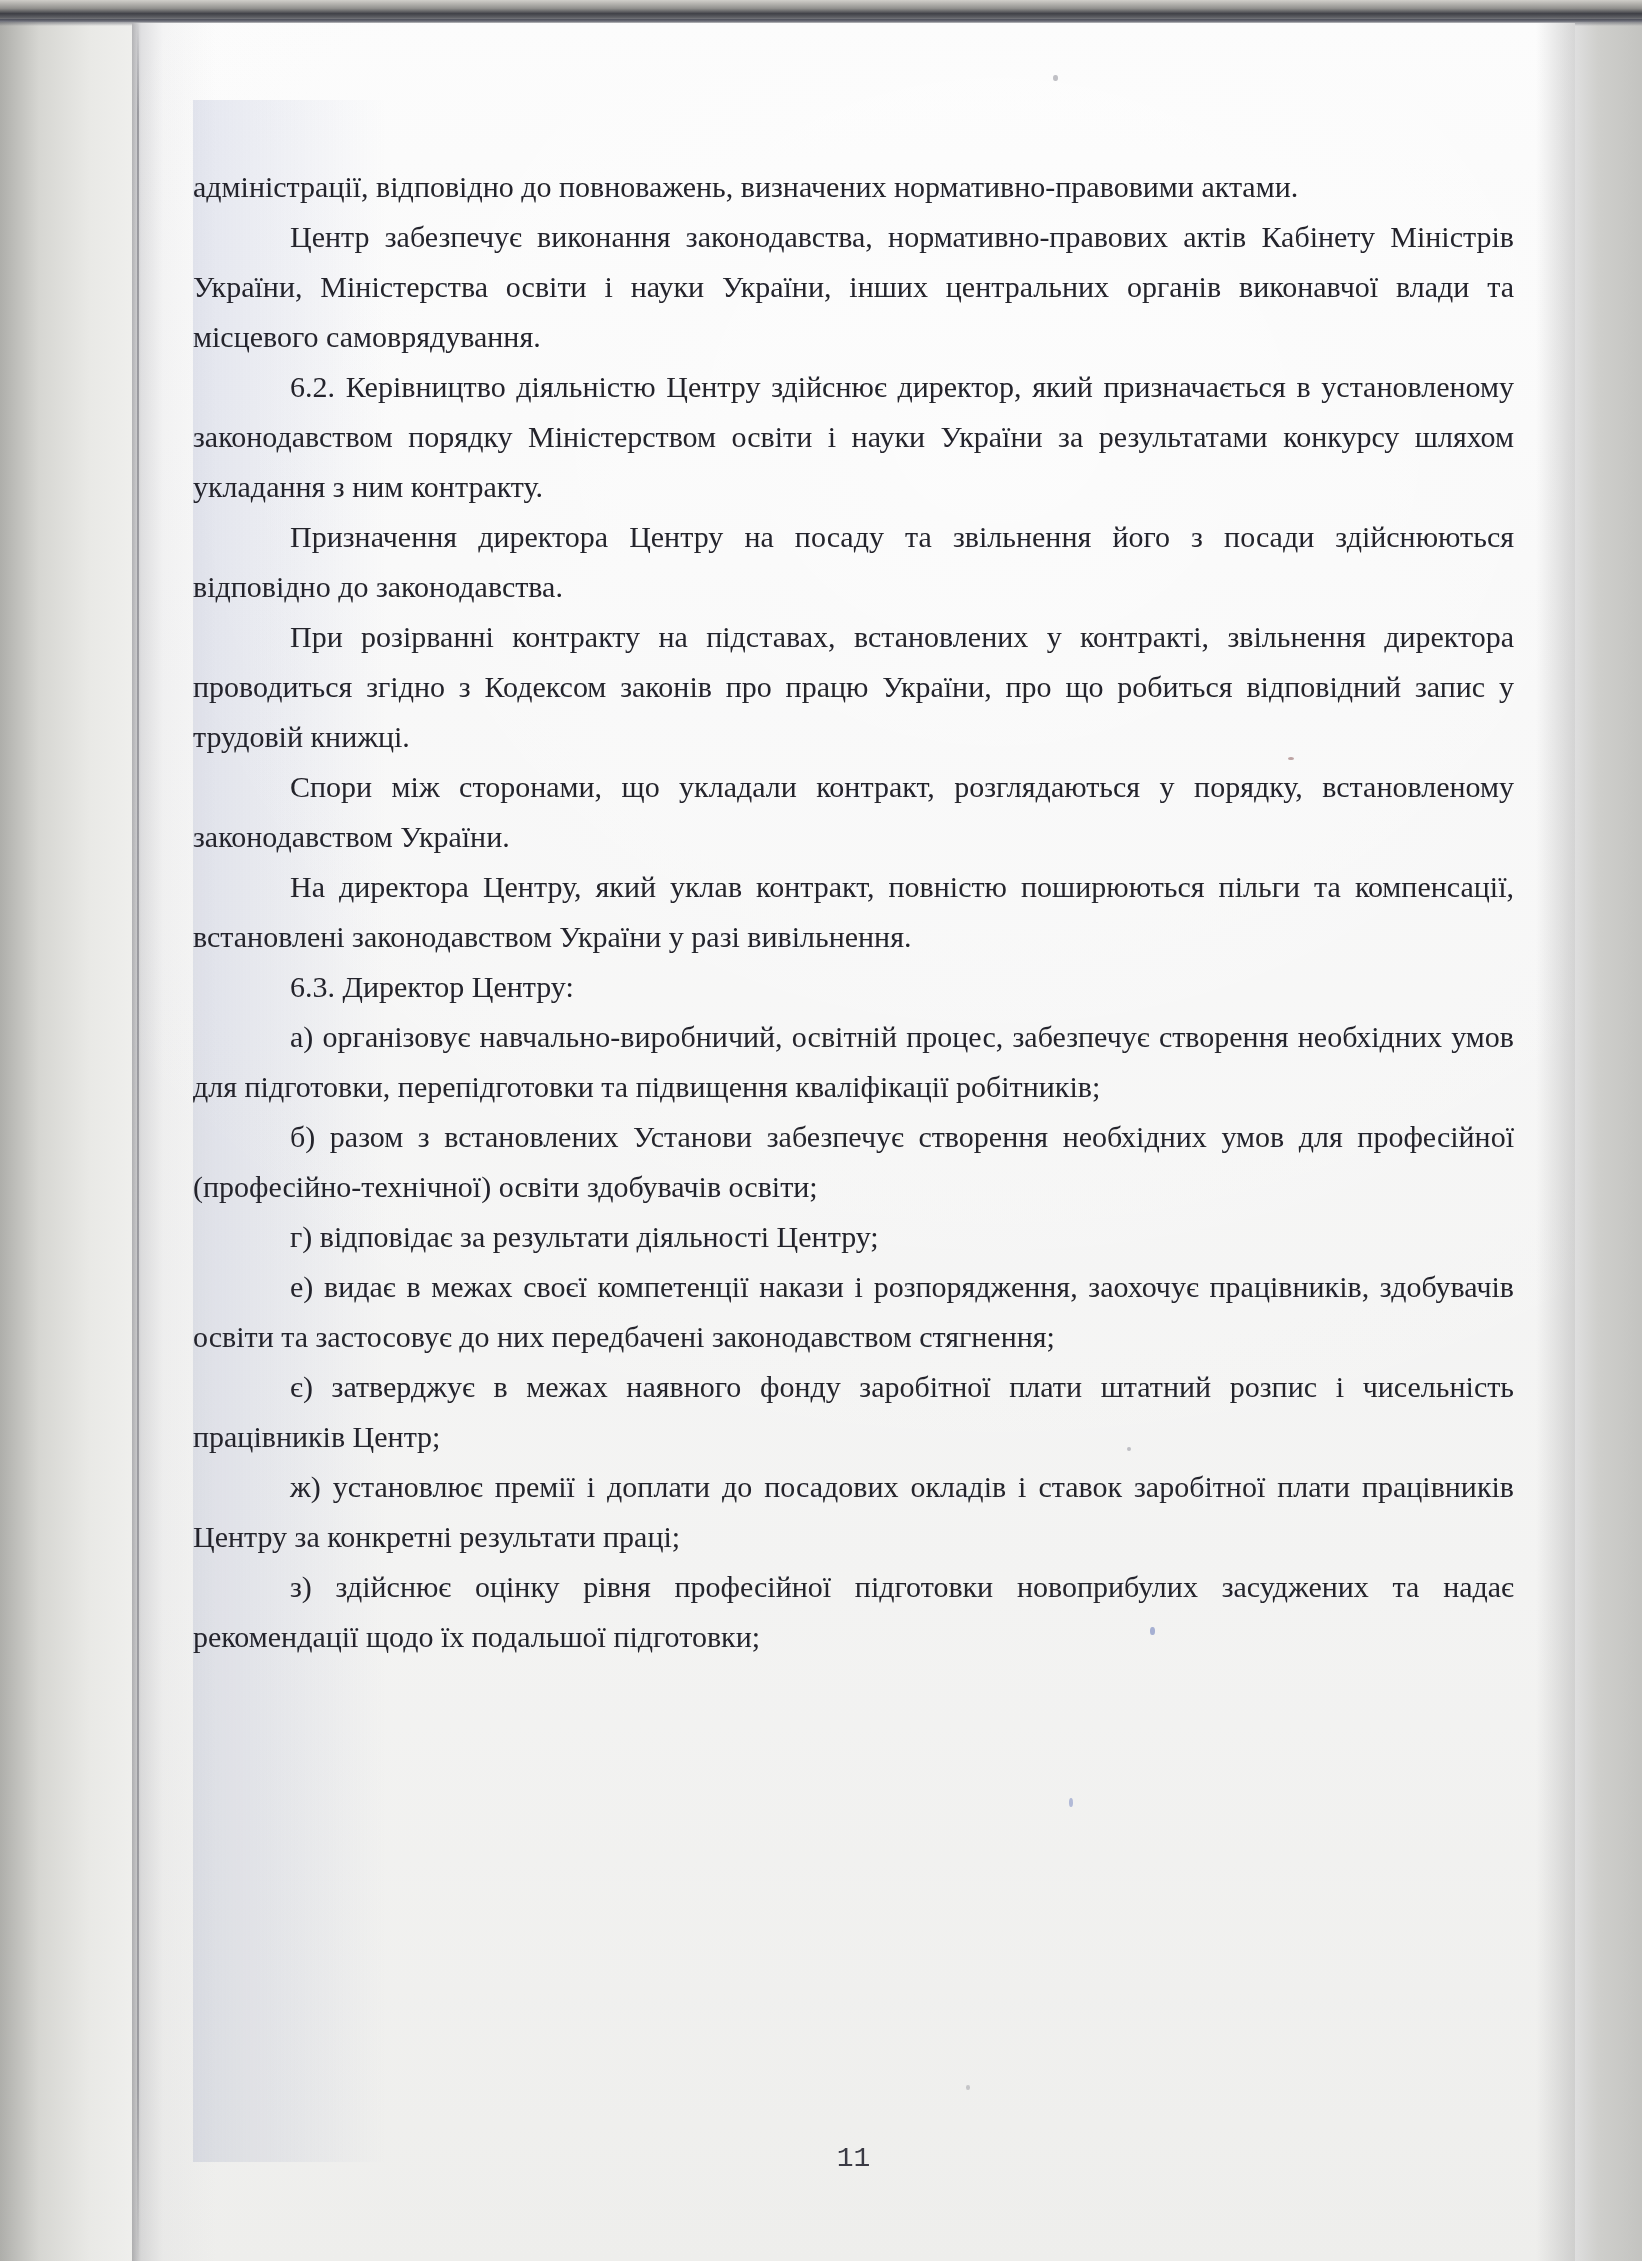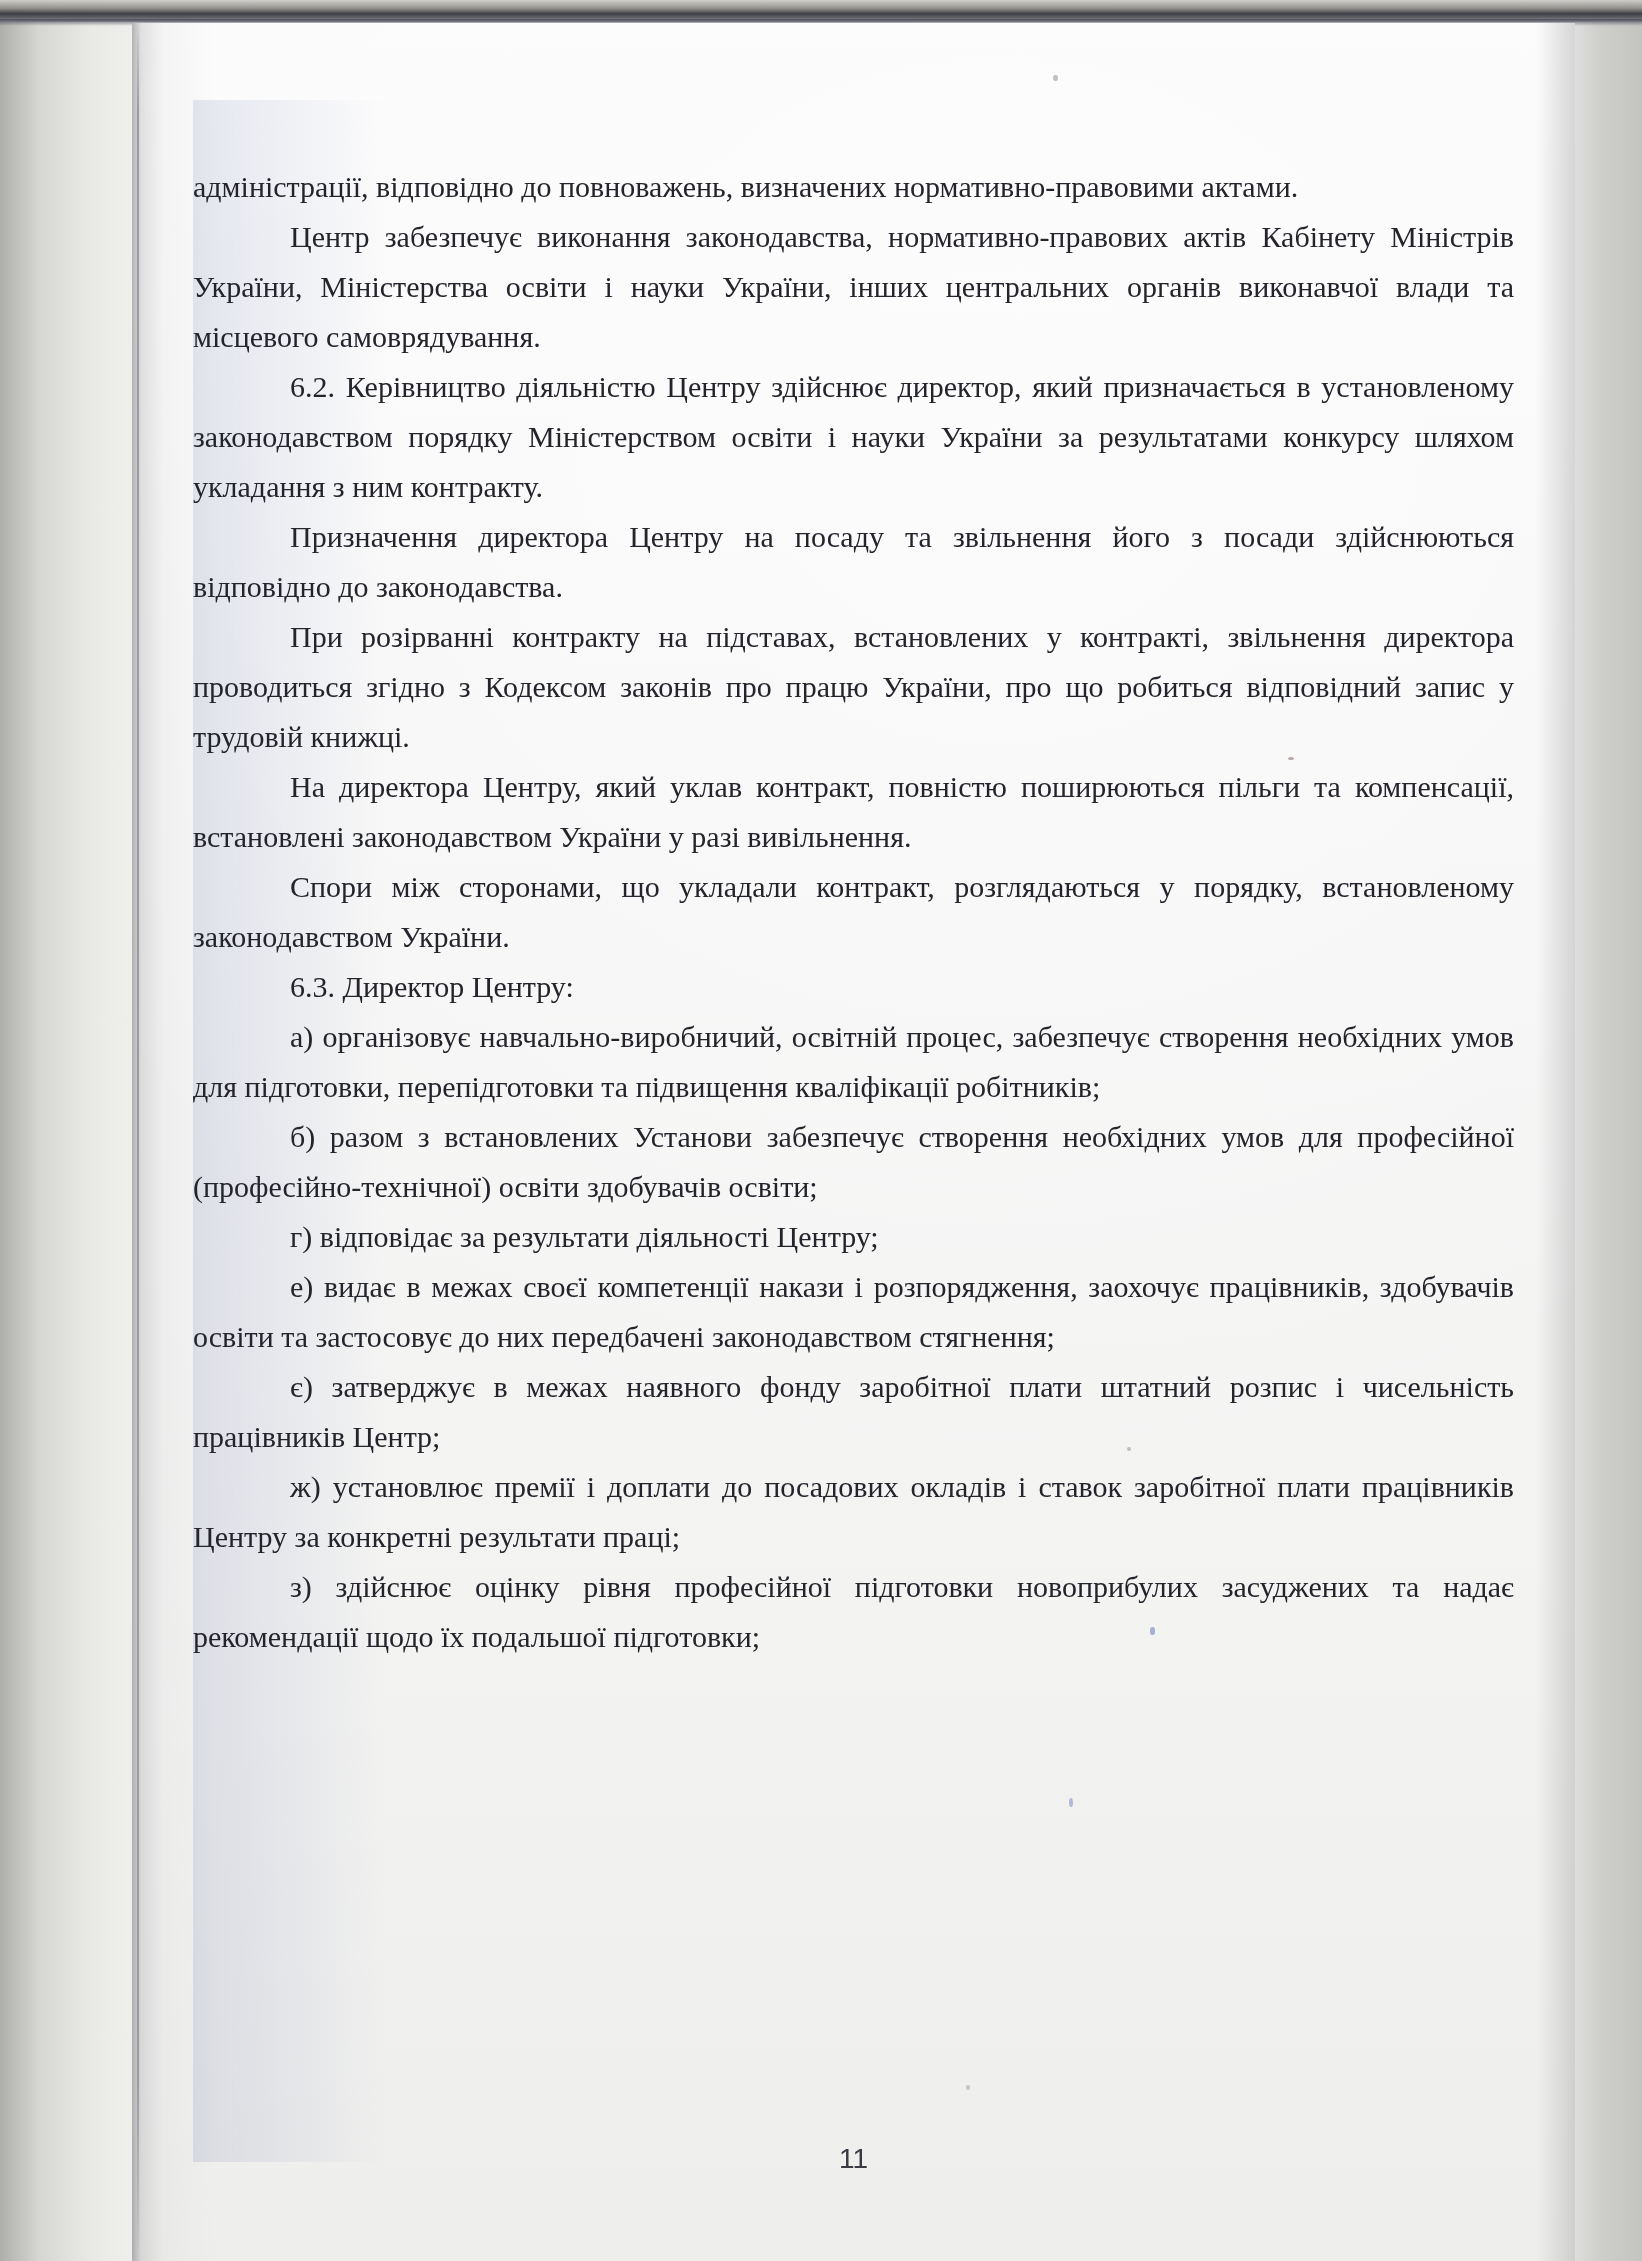--- a/index.html
+++ b/index.html
@@ -145,21 +145,21 @@
   }
 
   .pageno {
     position: absolute;
     left: 0;
     top: 2120px;
     width: 1443px;
     text-align: center;
     font-size: 28px;
     color: #3a3a44;
-    font-family: Liberation Sans, sans-serif;
+    font-family: Liberation Mono, monospace;
   }
 
   
   .speck {
     position: absolute;
     border-radius: 50%;
     pointer-events: none;
   }
 </style>
 </head>
@@ -177,22 +177,22 @@
     <div class="gutter-line"></div>
     <div class="left-cast"></div>
     <div class="right-edge"></div>
 
     <div class="body-text">
       <p class="noindent">адміністрації, відповідно до повноважень, визначених нормативно-правовими актами.</p>
       <p>Центр забезпечує виконання законодавства, нормативно-правових актів Кабінету Міністрів України, Міністерства освіти і науки України, інших центральних органів виконавчої влади та місцевого самоврядування.</p>
       <p>6.2. Керівництво діяльністю Центру здійснює директор, який призначається в установленому законодавством порядку Міністерством освіти і науки України за результатами конкурсу шляхом укладання з ним контракту.</p>
       <p>Призначення директора Центру на посаду та звільнення його з посади здійснюються відповідно до законодавства.</p>
       <p>При розірванні контракту на підставах, встановлених у контракті, звільнення директора проводиться згідно з Кодексом законів про працю України, про що робиться відповідний запис у трудовій книжці.</p>
+      <p>Спори між сторонами, що укладали контракт, розглядаються у порядку, встановленому законодавством України.</p>
       <p>На директора Центру, який уклав контракт, повністю поширюються пільги та компенсації, встановлені законодавством України у разі вивільнення.</p>
-      <p>Спори між сторонами, що укладали контракт, розглядаються у порядку, встановленому законодавством України.</p>
       <p>6.3. Директор Центру:</p>
       <p>а) організовує навчально-виробничий, освітній процес, забезпечує створення необхідних умов для підготовки, перепідготовки та підвищення кваліфікації робітників;</p>
       <p>б) разом з встановлених Установи забезпечує створення необхідних умов для професійної (професійно-технічної) освіти здобувачів освіти;</p>
       <p>г) відповідає за результати діяльності Центру;</p>
       <p>е) видає в межах своєї компетенції накази і розпорядження, заохочує працівників, здобувачів освіти та застосовує до них передбачені законодавством стягнення;</p>
       <p>є) затверджує в межах наявного фонду заробітної плати штатний розпис і чисельність працівників Центр;</p>
       <p>ж) установлює премії і доплати до посадових окладів і ставок заробітної плати працівників Центру за конкретні результати праці;</p>
       <p>з) здійснює оцінку рівня професійної підготовки новоприбулих засуджених та надає рекомендації щодо їх подальшої підготовки;</p>
     </div>
 

